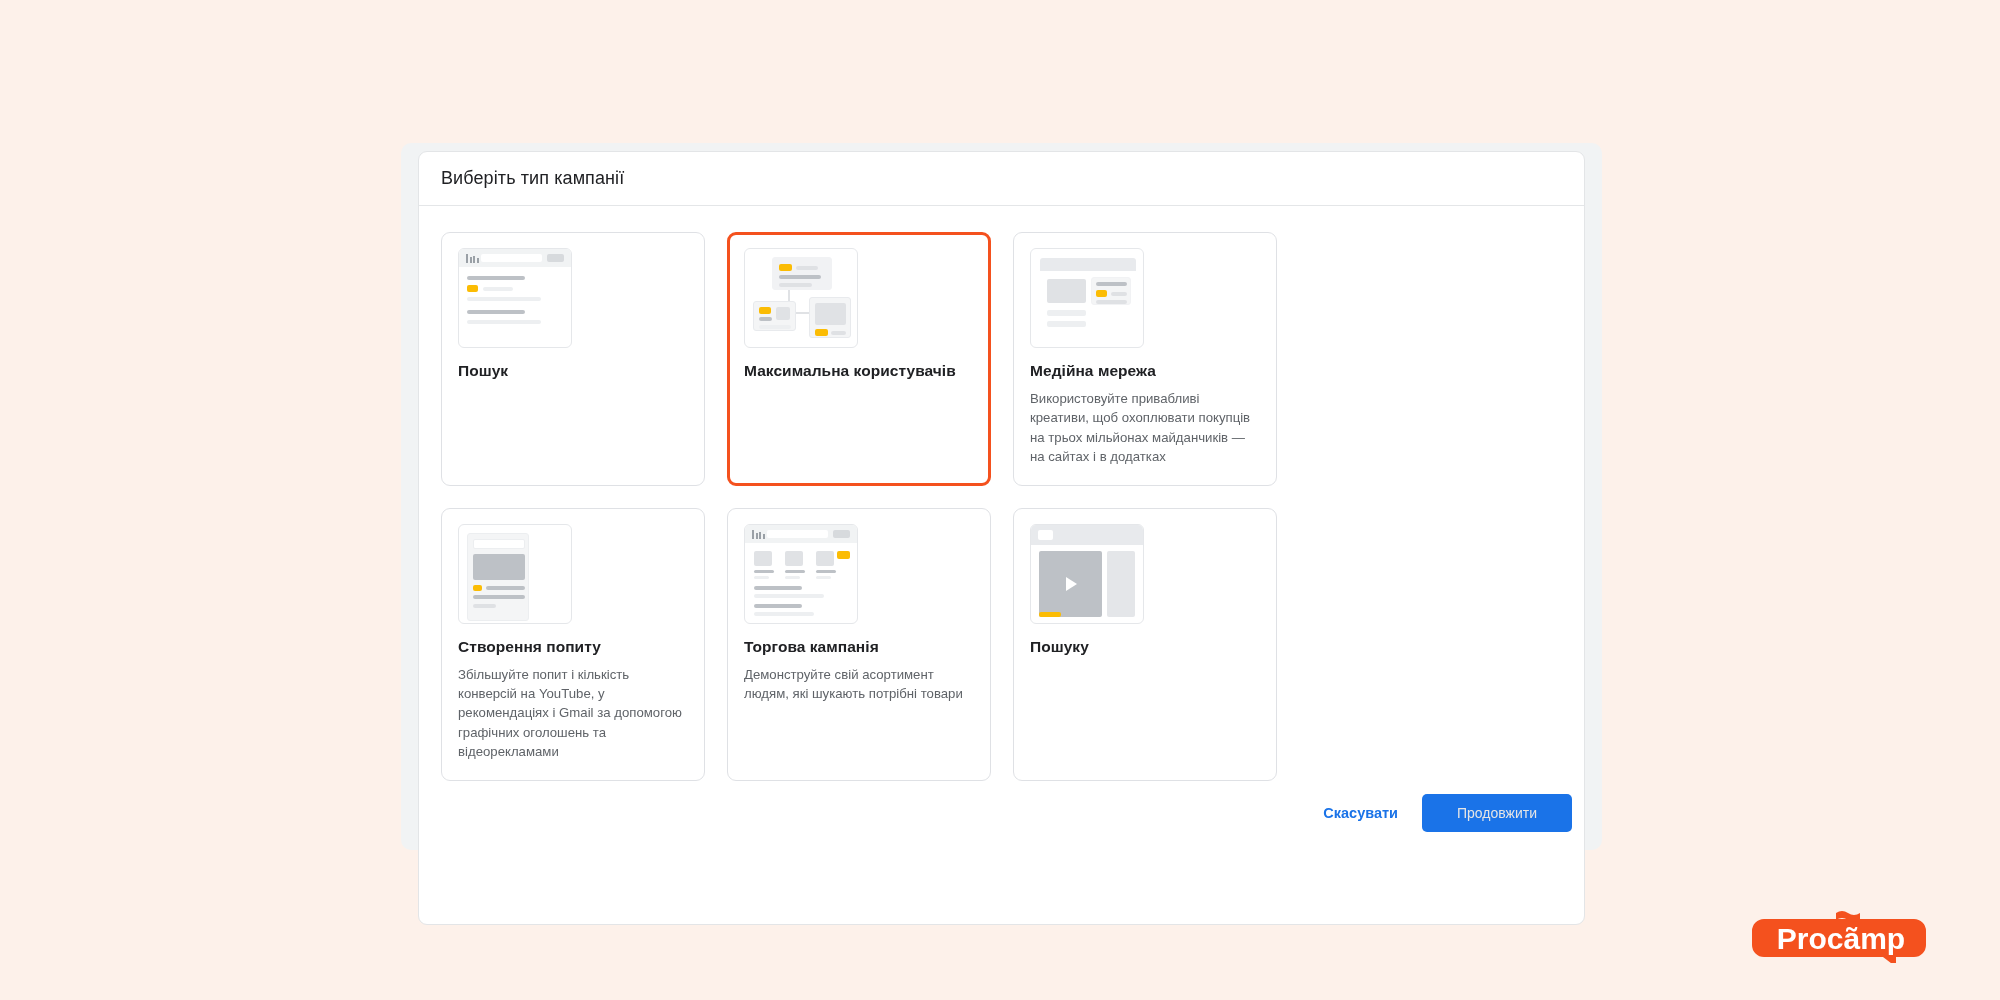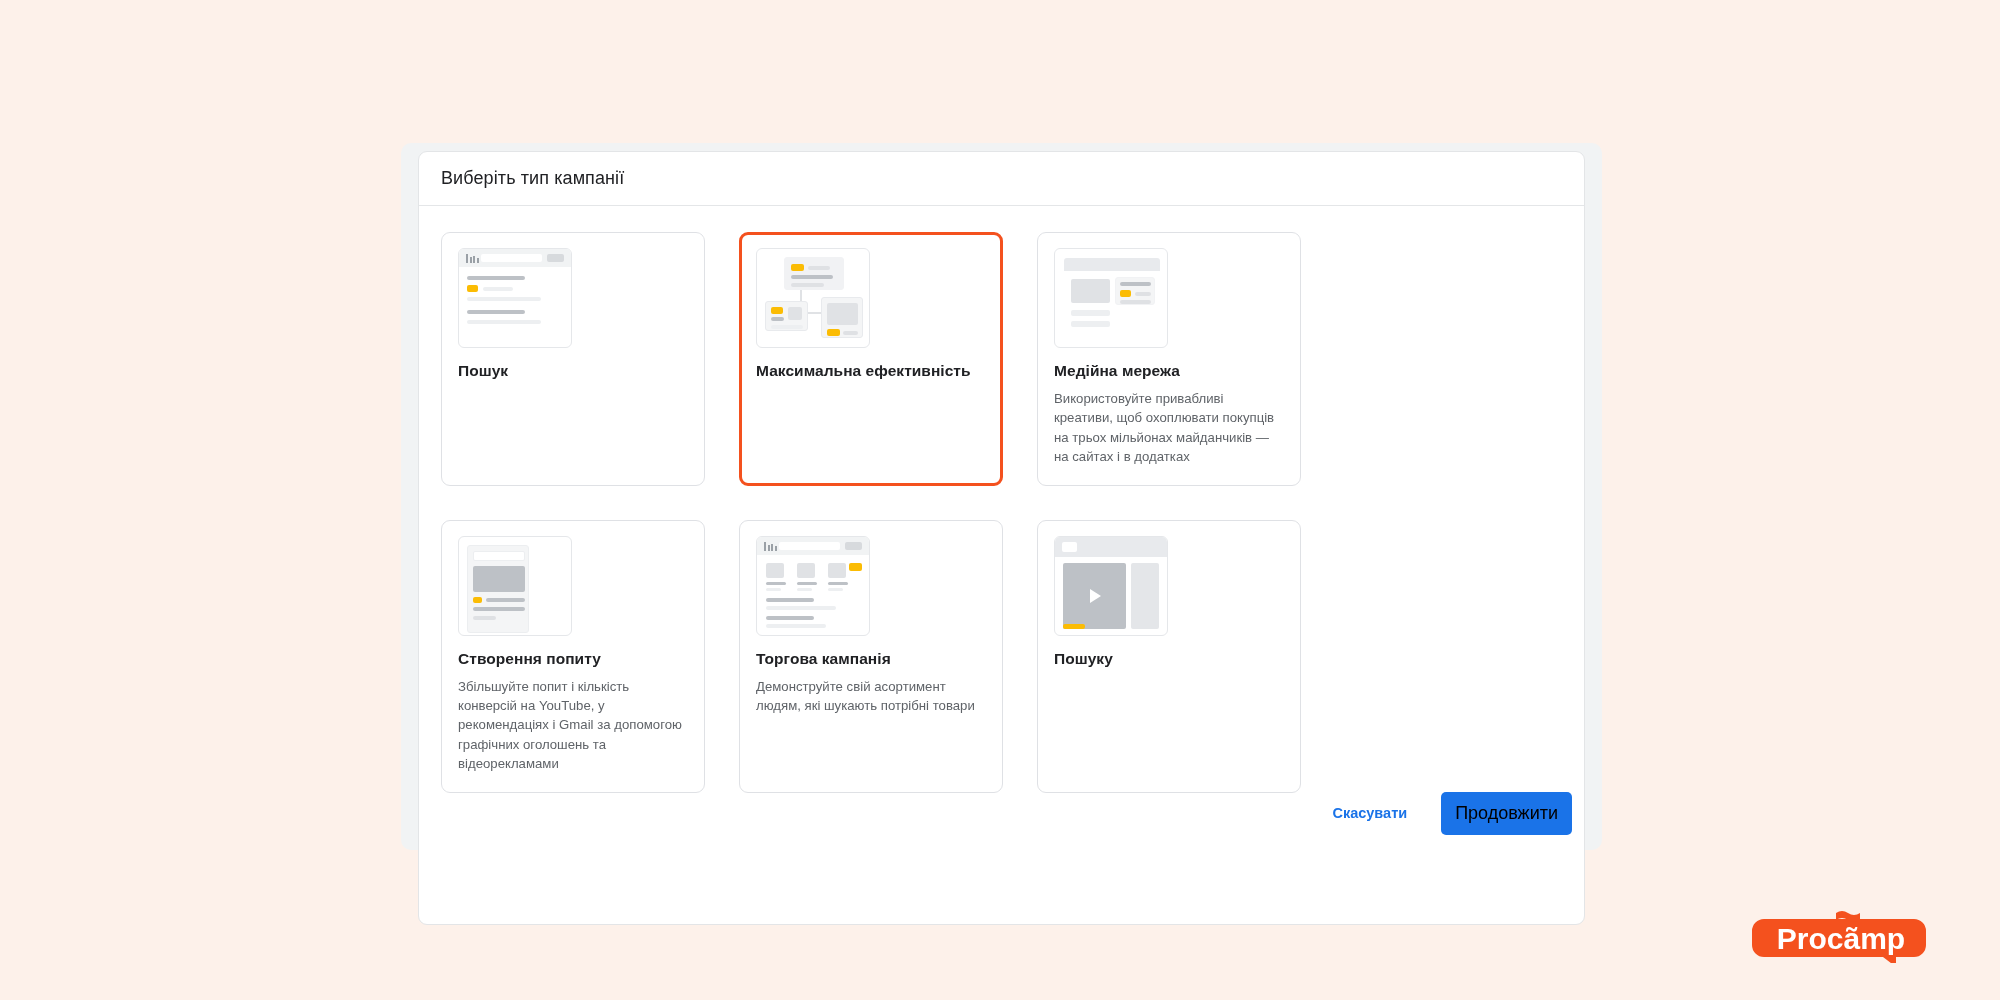--- a/index.html
+++ b/index.html
@@ -63,21 +63,21 @@
   }
 
   .dialog-body {
     padding: 26px 22px 0 22px;
   }
 
   
   .card-grid {
     display: flex;
     flex-wrap: wrap;
-    gap: 34px;
+    gap: 22px;
   }
 
   .type-card {
     width: 264px;
     min-height: 252px;
     background: #ffffff;
     border: 1px solid #dfe1e5;
     border-radius: 9px;
     padding: 15px 16px 18px 16px;
     display: flex;
@@ -157,41 +157,41 @@
   .dialog-footer {
     position: absolute;
     left: 401px;
     top: 776px;
     width: 1201px;
     height: 74px;
     display: flex;
     align-items: center;
     justify-content: flex-end;
     padding-right: 30px;
-    gap: 20px;
+    gap: 10px;
   }
 
   .btn-text {
     font-size: 14.5px;
     color: #1a73e8;
     font-weight: bold;
     background: transparent;
     border: none;
     padding: 10px 14px;
     border-radius: 4px;
     cursor: pointer;
     font-family: inherit;
   }
 
   .btn-primary {
-    font-size: 18px;
-    color: #000000;
+    font-size: 14px;
+    color: #e5e5e5;
     background: #1a73e8;
     border: none;
-    padding: 11px 14px;
+    padding: 11px 35px;
     border-radius: 5px;
     cursor: pointer;
     font-family: inherit;
   }
 
   
   .brand-logo {
     position: absolute;
     right: 68px;
     bottom: 37px;
@@ -251,21 +251,21 @@
               <div class="box" style="left:22px;top:5px;width:14px;height:13px;"></div>
               <div class="bar dark" style="left:5px;top:15px;width:13px;height:4px;"></div>
               <div class="bar light" style="left:5px;top:23px;width:32px;height:3.5px;"></div>
             </div>
             <div class="panel" style="left:64px;top:48px;width:42px;height:41px;">
               <div class="box" style="left:5px;top:5px;width:31px;height:22px;"></div>
               <div class="bar yellow" style="left:5px;top:31px;width:13px;height:7px;"></div>
               <div class="bar light" style="left:21px;top:33px;width:15px;height:4px;background:#dfe1e4;"></div>
             </div>
           </div>
-          <div class="card-title">Максимальна ефективність</div>
+          <div class="card-title">Максимальна користувачів</div>
         </div>
 
         <div class="type-card">
           <div class="thumb">
             <div style="position:absolute;left:9px;top:9px;width:96px;height:13px;background:#e8eaed;border-radius:3px 3px 0 0;"></div>
             <div style="position:absolute;left:9px;top:22px;width:96px;height:68px;background:#ffffff;"></div>
             <div class="box" style="left:16px;top:30px;width:39px;height:24px;"></div>
             <div class="panel" style="left:60px;top:28px;width:40px;height:28px;background:#f4f5f6;border-color:#f1f2f4;">
               <div class="bar dark" style="left:4px;top:4px;width:31px;height:4px;"></div>
               <div class="bar yellow" style="left:4px;top:12px;width:11px;height:7px;"></div>

